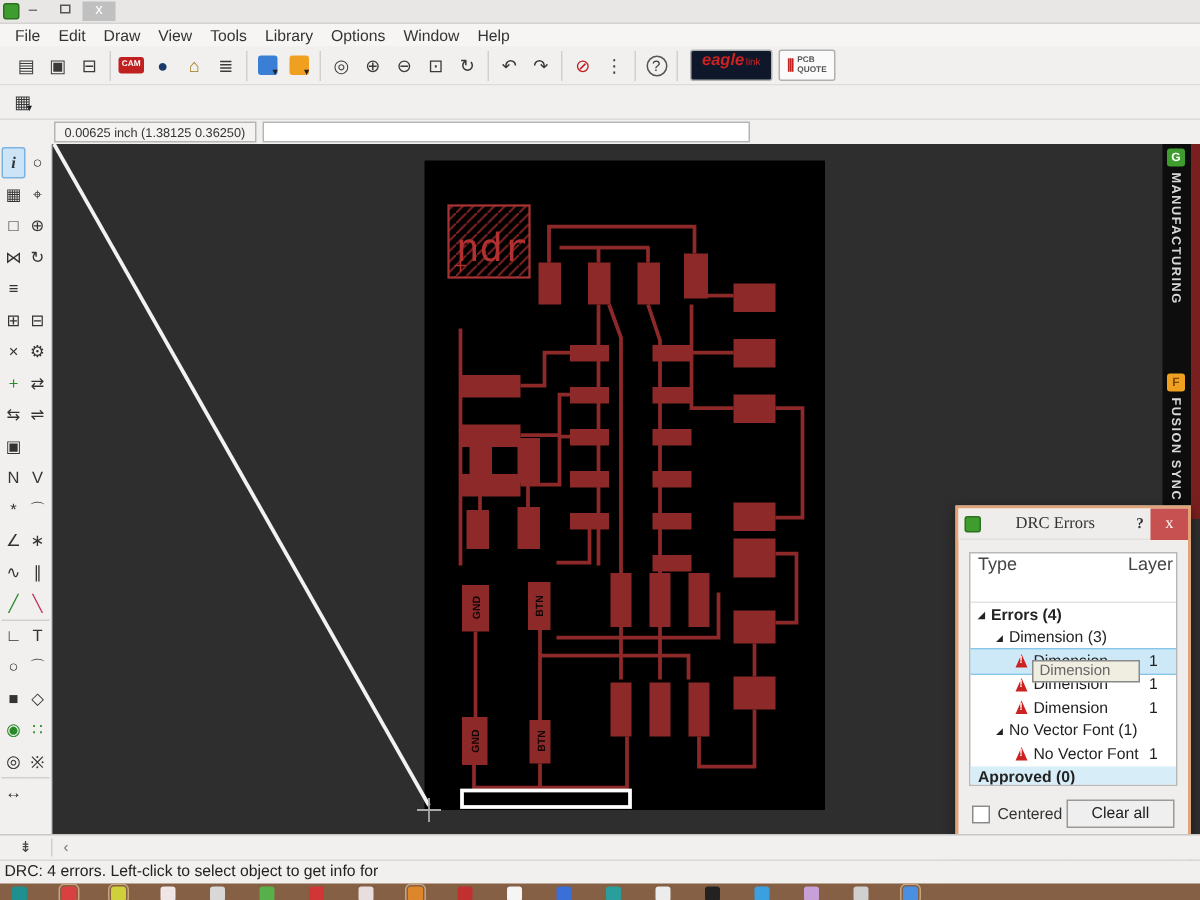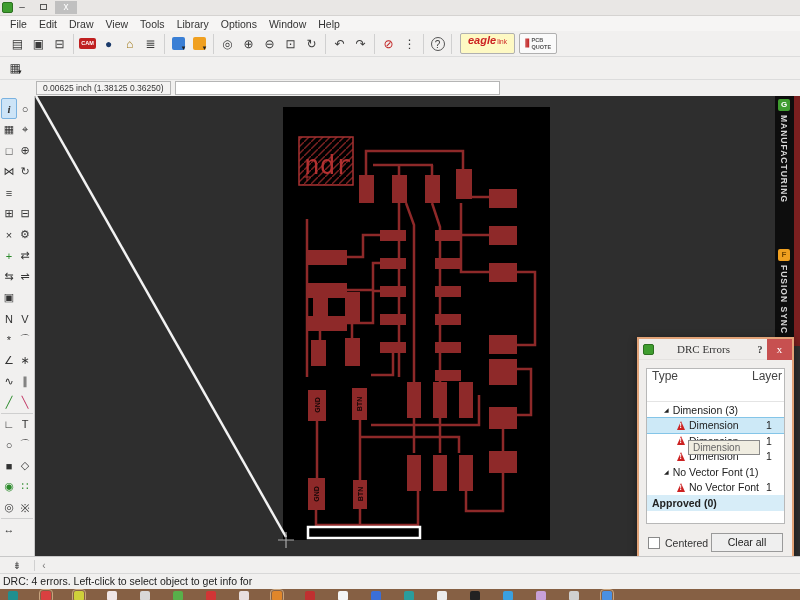--- a/index.html
+++ b/index.html
@@ -27,21 +27,21 @@
   .tb-btn { width:19px; height:19px; margin:0 1px; display:flex; align-items:center; justify-content:center;
     font-size:12px; color:#3a3a3a; border-radius:2px; }
   .tb-badge { font-size:5.5px; font-weight:bold; color:#fff; background:#c02020; padding:2px 2px; border-radius:2px; line-height:1.1; text-align:center; }
   .sq-blue { width:13px; height:13px; background:#3a7fd5; border-radius:2px; }
   .sq-orange { width:13px; height:13px; background:#f0a020; border-radius:2px; }
   .caret { font-size:7px; color:#222; margin-left:-3px; margin-top:8px; }
   .ic-red { color:#c02020; }
   .ic-dark { color:#1a3a6a; }
   .ic-gold { color:#a07818; }
   .help-circle { border:1px solid #555; border-radius:50%; width:14px; height:14px; line-height:13px; text-align:center; font-size:10px; }
-  #eagle-link-btn { margin-left:8px; border:1px solid #b0b0b0; background:#fef9c3; border-radius:2px;
+  #eagle-link-btn { margin-left:8px; border:1px solid #b0b0b0; background:#0f172a; border-radius:2px;
     height:21px; padding:0 7px; display:flex; align-items:baseline; }
   #eagle-word { color:#cc2222; font-style:italic; font-weight:bold; font-size:11px; }
   #link-word { color:#cc2222; font-size:6.5px; margin-left:1px; }
   #pcb-quote-btn { margin-left:4px; border:1px solid #b0b0b0; background:#fafafa; border-radius:2px;
     height:21px; padding:0 5px; display:flex; align-items:center; }
   #pcb-cols { color:#c02020; font-size:11px; font-weight:bold; margin-right:3px; letter-spacing:-1px; }
   .pcb-txt { font-size:5.5px; font-weight:bold; color:#555; line-height:1.2; }
 
   
   #toolbar2 { position:absolute; left:0; top:57px; width:800px; height:23px; background:#f1f0ef;
@@ -411,20 +411,24 @@
     <div id="drc-icon"></div>
     <div id="drc-title">DRC Errors</div>
     <div id="drc-help">?</div>
     <div id="drc-close">x</div>
   </div>
   <div id="drc-tree">
     <div id="tree-head">
       <span class="th-type">Type</span>
       <span class="th-layer">Layer</span>
     </div>
+    <div class="trow lvl0 bold">
+      <span class="expander">◢</span>
+      <span class="tlabel">Errors (4)</span>
+    </div>
     <div class="trow lvl1">
       <span class="expander">◢</span>
       <span class="tlabel">Dimension (3)</span>
     </div>
     <div class="trow lvl2 selected">
       <span class="warn"></span>
       <span class="tlabel">Dimension</span>
       <span class="tlayer">1</span>
     </div>
     <div class="trow lvl2">

